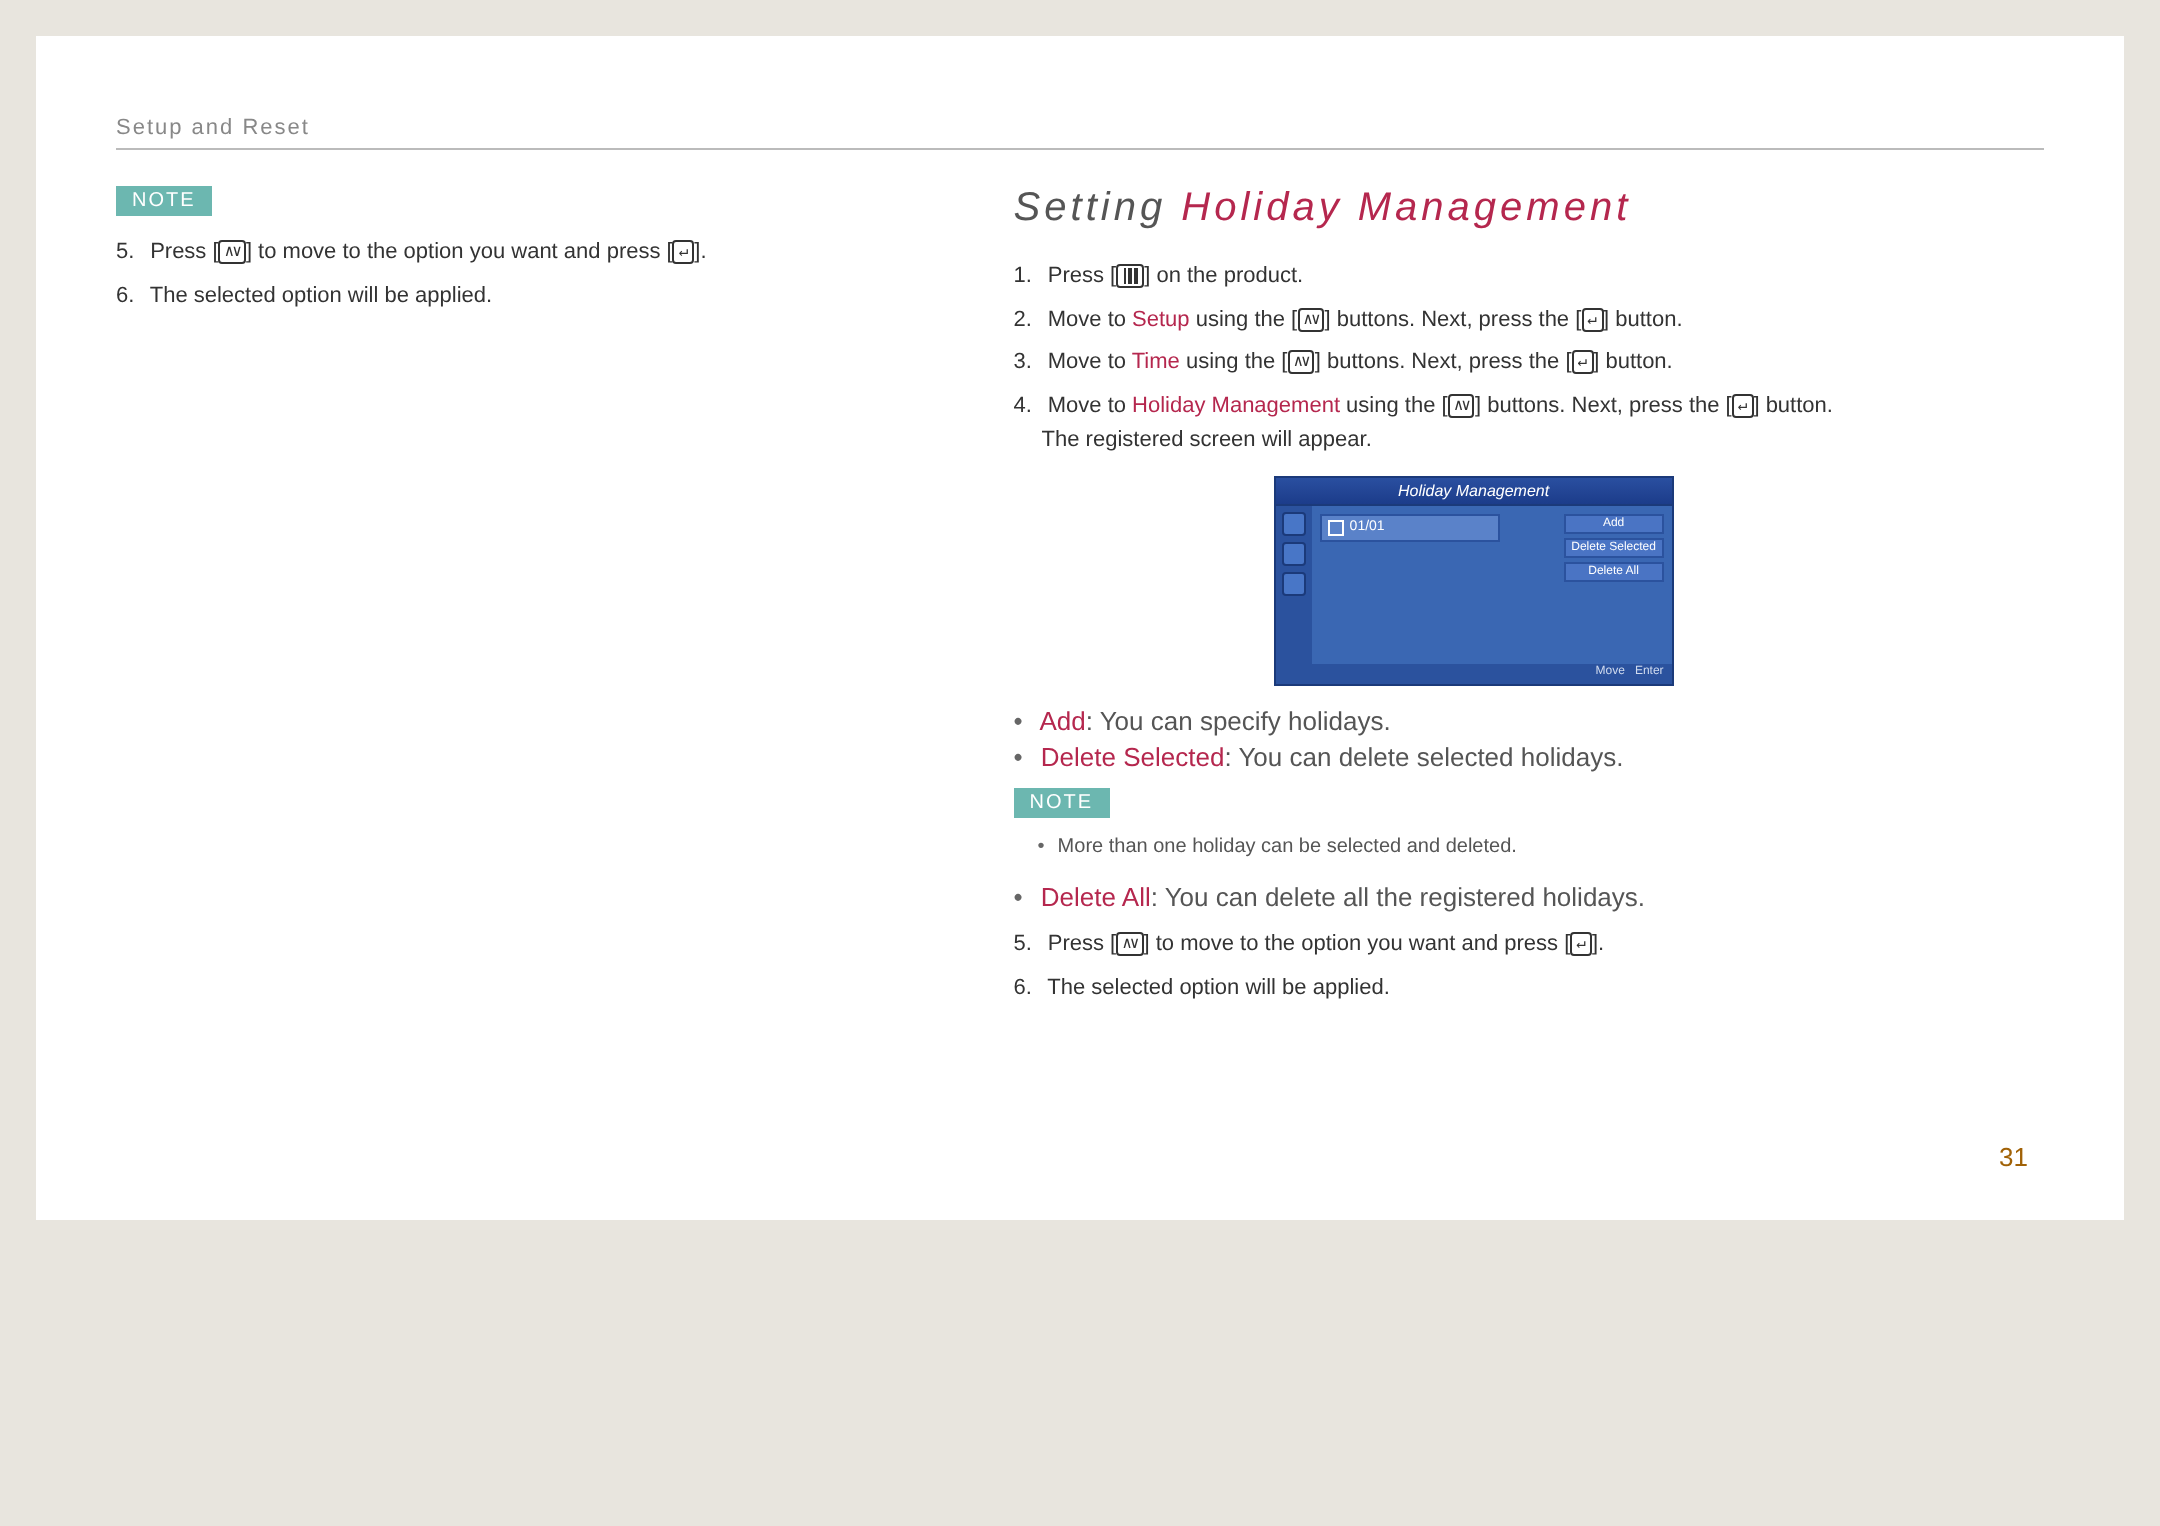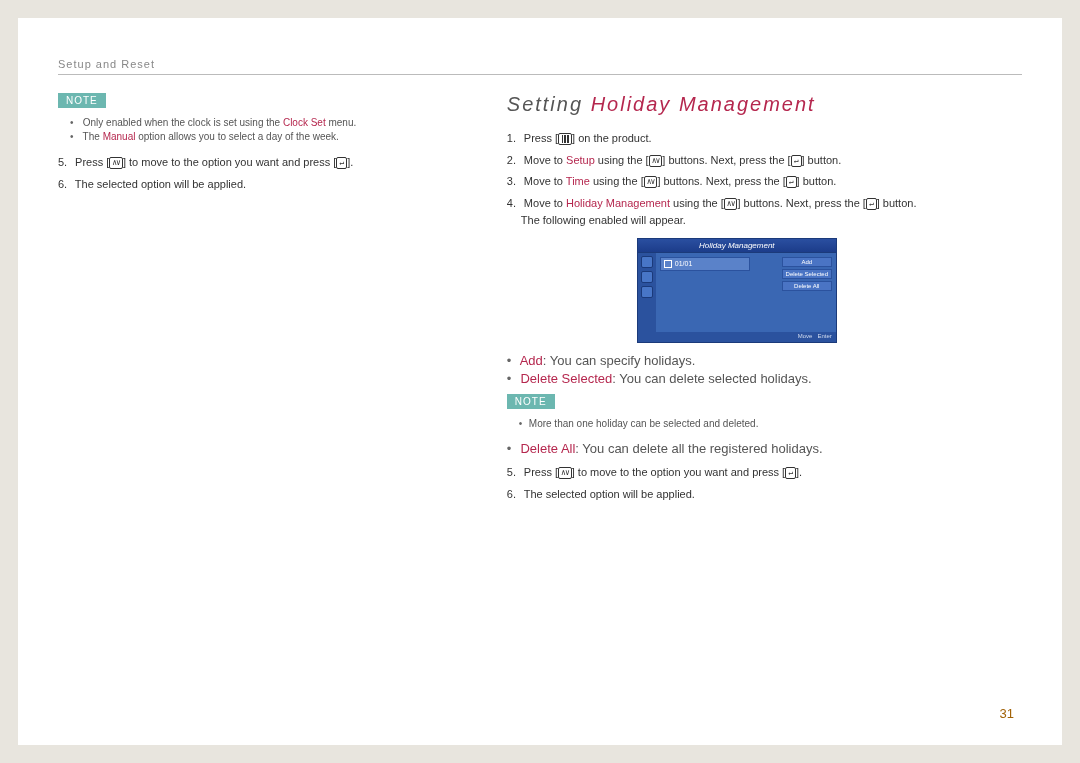--- a/index.html
+++ b/index.html
@@ -9,21 +9,21 @@
     font-family: Arial, Helvetica, sans-serif;
     font-size: 11px;
     color: #333;
     width: 1080px;
     height: 763px;
     overflow: hidden;
   }
   .page {
     background: #fff;
     margin: 18px;
-    height: 727px;
+    height: 592px;
     padding: 40px 40px 20px 40px;
     position: relative;
   }
   .breadcrumb {
     color: #888;
     font-size: 11px;
     letter-spacing: 1px;
     border-bottom: 1px solid #bbb;
     padding-bottom: 4px;
     margin-bottom: 18px;
@@ -181,28 +181,20 @@
 </head>
 <body>
 
 <div class="page">
   <div class="breadcrumb">Setup and Reset</div>
 
   <div class="cols">
 
     <div class="col-left">
       <div class="note-badge">NOTE</div>
-      <div class="note-body">
-        <p class="bullet">
-          <span>Only enabled when the clock is set using the </span><span class="accent">Clock Set</span><span> menu.</span>
-        </p>
-        <p class="bullet">
-          <span>The </span><span class="accent">Manual</span><span> option allows you to select a day of the week.</span>
-        </p>
-      </div>
 
       <ol class="steps">
         <li>
           <span class="step-num">5.</span>
           <span>Press [</span><span class="icon-box icon-updown">∧∨</span><span>] to move to the option you want and press [</span><span class="icon-box icon-enter">↵</span><span>].</span>
         </li>
         <li>
           <span class="step-num">6.</span>
           <span>The selected option will be applied.</span>
         </li>
@@ -227,21 +219,21 @@
           <span class="step-num">2.</span>
           <span>Move to </span><span class="accent">Setup</span><span> using the [</span><span class="icon-box icon-updown">∧∨</span><span>] buttons. Next, press the [</span><span class="icon-box icon-enter">↵</span><span>] button.</span>
         </li>
         <li>
           <span class="step-num">3.</span>
           <span>Move to </span><span class="accent">Time</span><span> using the [</span><span class="icon-box icon-updown">∧∨</span><span>] buttons. Next, press the [</span><span class="icon-box icon-enter">↵</span><span>] button.</span>
         </li>
         <li>
           <span class="step-num">4.</span>
           <span>Move to </span><span class="accent">Holiday Management</span><span> using the [</span><span class="icon-box icon-updown">∧∨</span><span>] buttons. Next, press the [</span><span class="icon-box icon-enter">↵</span><span>] button.</span><br>
-          <span style="margin-left:14px;">The following enabled will appear.</span>
+          <span style="margin-left:14px;">The registered screen will appear.</span>
         </li>
       </ol>
 
       
       <div class="osd">
         <div class="osd-title">Holiday Management</div>
         <div class="osd-left">
           <div></div>
           <div></div>
           <div></div>

